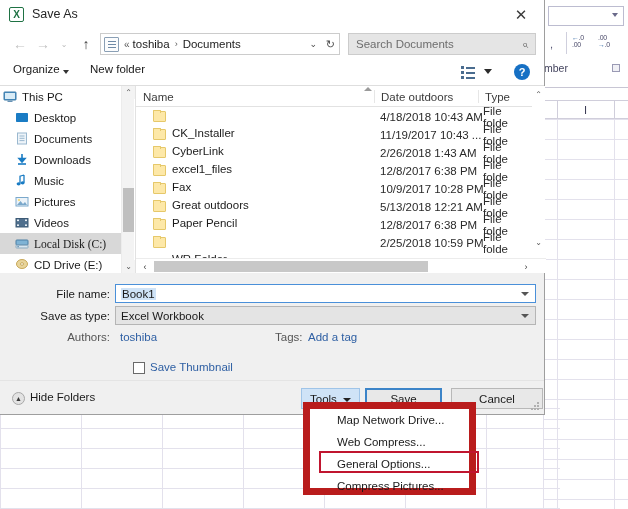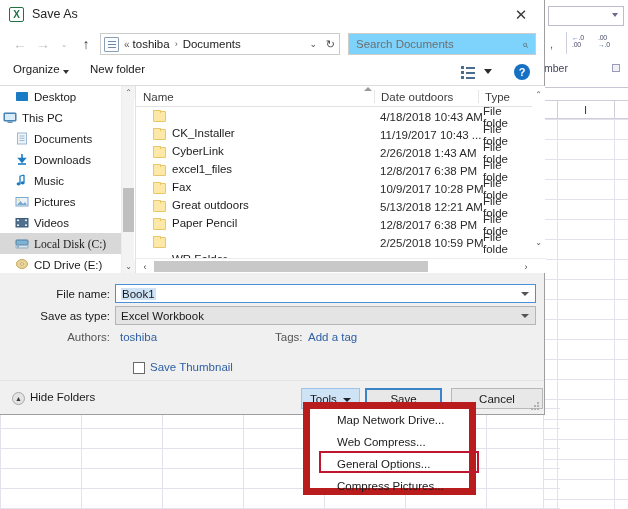--- a/index.html
+++ b/index.html
@@ -126,21 +126,21 @@
   .addr-drop {
     position: absolute; right: 22px; top: 0; height: 100%;
     display: flex; align-items: center; font-size: 9px; color: #4a4a4a;
   }
   .addr-refresh {
     position: absolute; right: 4px; top: 0; height: 100%;
     display: flex; align-items: center; font-size: 11px; color: #4a4a4a;
   }
   .search-box {
     position: absolute; left: 348px; top: 3px; width: 188px; height: 22px;
-    background: #7dd3fc; border: 1px solid #cccccc;
+    background: #e5e5e5; border: 1px solid #cccccc;
     display: flex; align-items: center;
   }
   .search-ph { margin-left: 7px; font-size: 11.5px; color: #6e6e6e; }
   .search-icon {
     position: absolute; right: 7px; top: 4px;
     font-size: 11px; color: #555; transform: scaleX(-1);
   }
 
   
   .toolbar { position: relative; height: 28px; background: #ffffff; border-bottom: 1px solid #dedede; }
@@ -467,33 +467,33 @@
         <span class="bar" style="top:5.5px;"></span>
       <span class="sq" style="top:10px;"></span>
         <span class="bar" style="top:10.5px;"></span>
     </div>
     <div class="tb-viewcaret"></div>
     <div class="tb-help">?</div>
   </div>
 
   <div class="dlg-body">
     <div class="sidebar" id="sidebar">
-        <div class="sb-item indent">
-          <span class="sb-ico"><svg width="14" height="13" viewBox="0 0 14 13">
-              <rect x="1" y="2" width="12" height="9" rx="0.8" fill="#1a7cc4"></rect>
-            </svg></span>
-          <span class="sb-label">Desktop</span>
-        </div>
         <div class="sb-item">
           <span class="sb-ico"><svg width="14" height="13" viewBox="0 0 14 13">
               <rect x="1" y="2" width="12" height="8" rx="0.6" fill="#4a90c4" stroke="#3c7ba8"></rect>
               <rect x="2" y="3" width="10" height="6" fill="#d9ecf7"></rect>
               <rect x="4.5" y="10.5" width="5" height="1.5" fill="#6a93b5"></rect>
             </svg></span>
           <span class="sb-label">This PC</span>
+        </div>
+        <div class="sb-item indent">
+          <span class="sb-ico"><svg width="14" height="13" viewBox="0 0 14 13">
+              <rect x="1" y="2" width="12" height="9" rx="0.8" fill="#1a7cc4"></rect>
+            </svg></span>
+          <span class="sb-label">Desktop</span>
         </div>
         <div class="sb-item indent">
           <span class="sb-ico"><svg width="14" height="13" viewBox="0 0 14 13">
               <rect x="2.5" y="1" width="9" height="11" fill="#eef4f9" stroke="#9ab8cf"></rect>
               <line x1="4.5" y1="4" x2="9.5" y2="4" stroke="#9ab8cf"></line>
               <line x1="4.5" y1="6.3" x2="9.5" y2="6.3" stroke="#9ab8cf"></line>
               <line x1="4.5" y1="8.6" x2="9.5" y2="8.6" stroke="#9ab8cf"></line>
             </svg></span>
           <span class="sb-label">Documents</span>
         </div>

